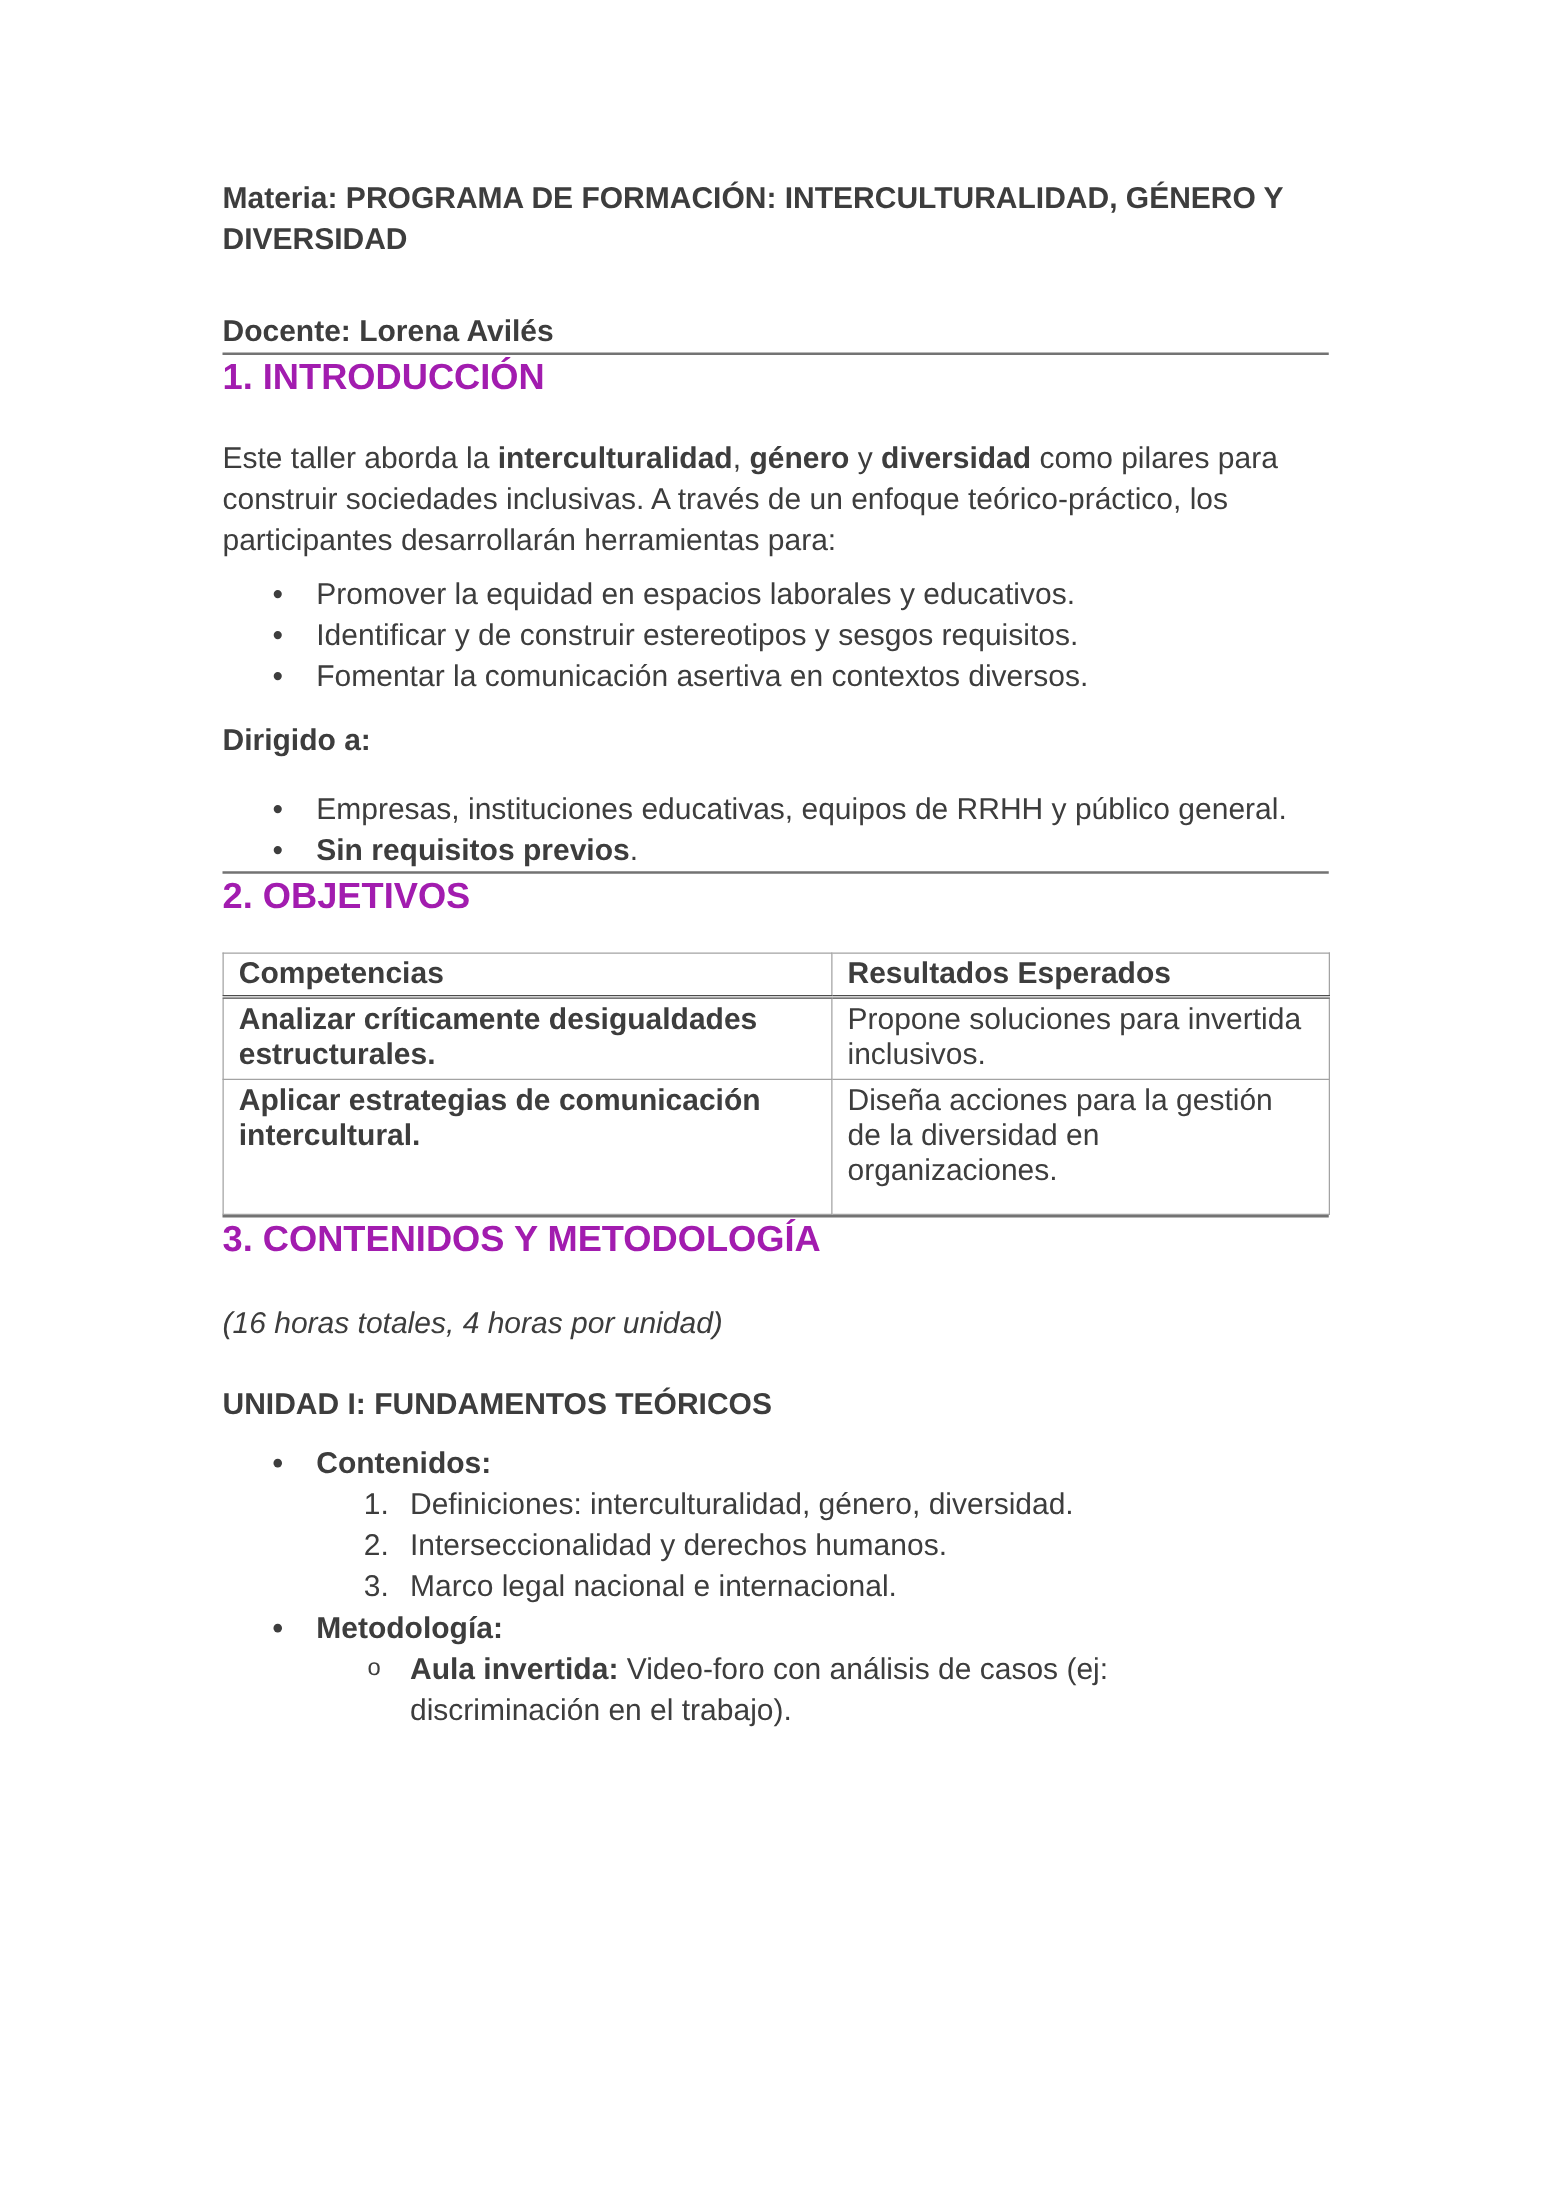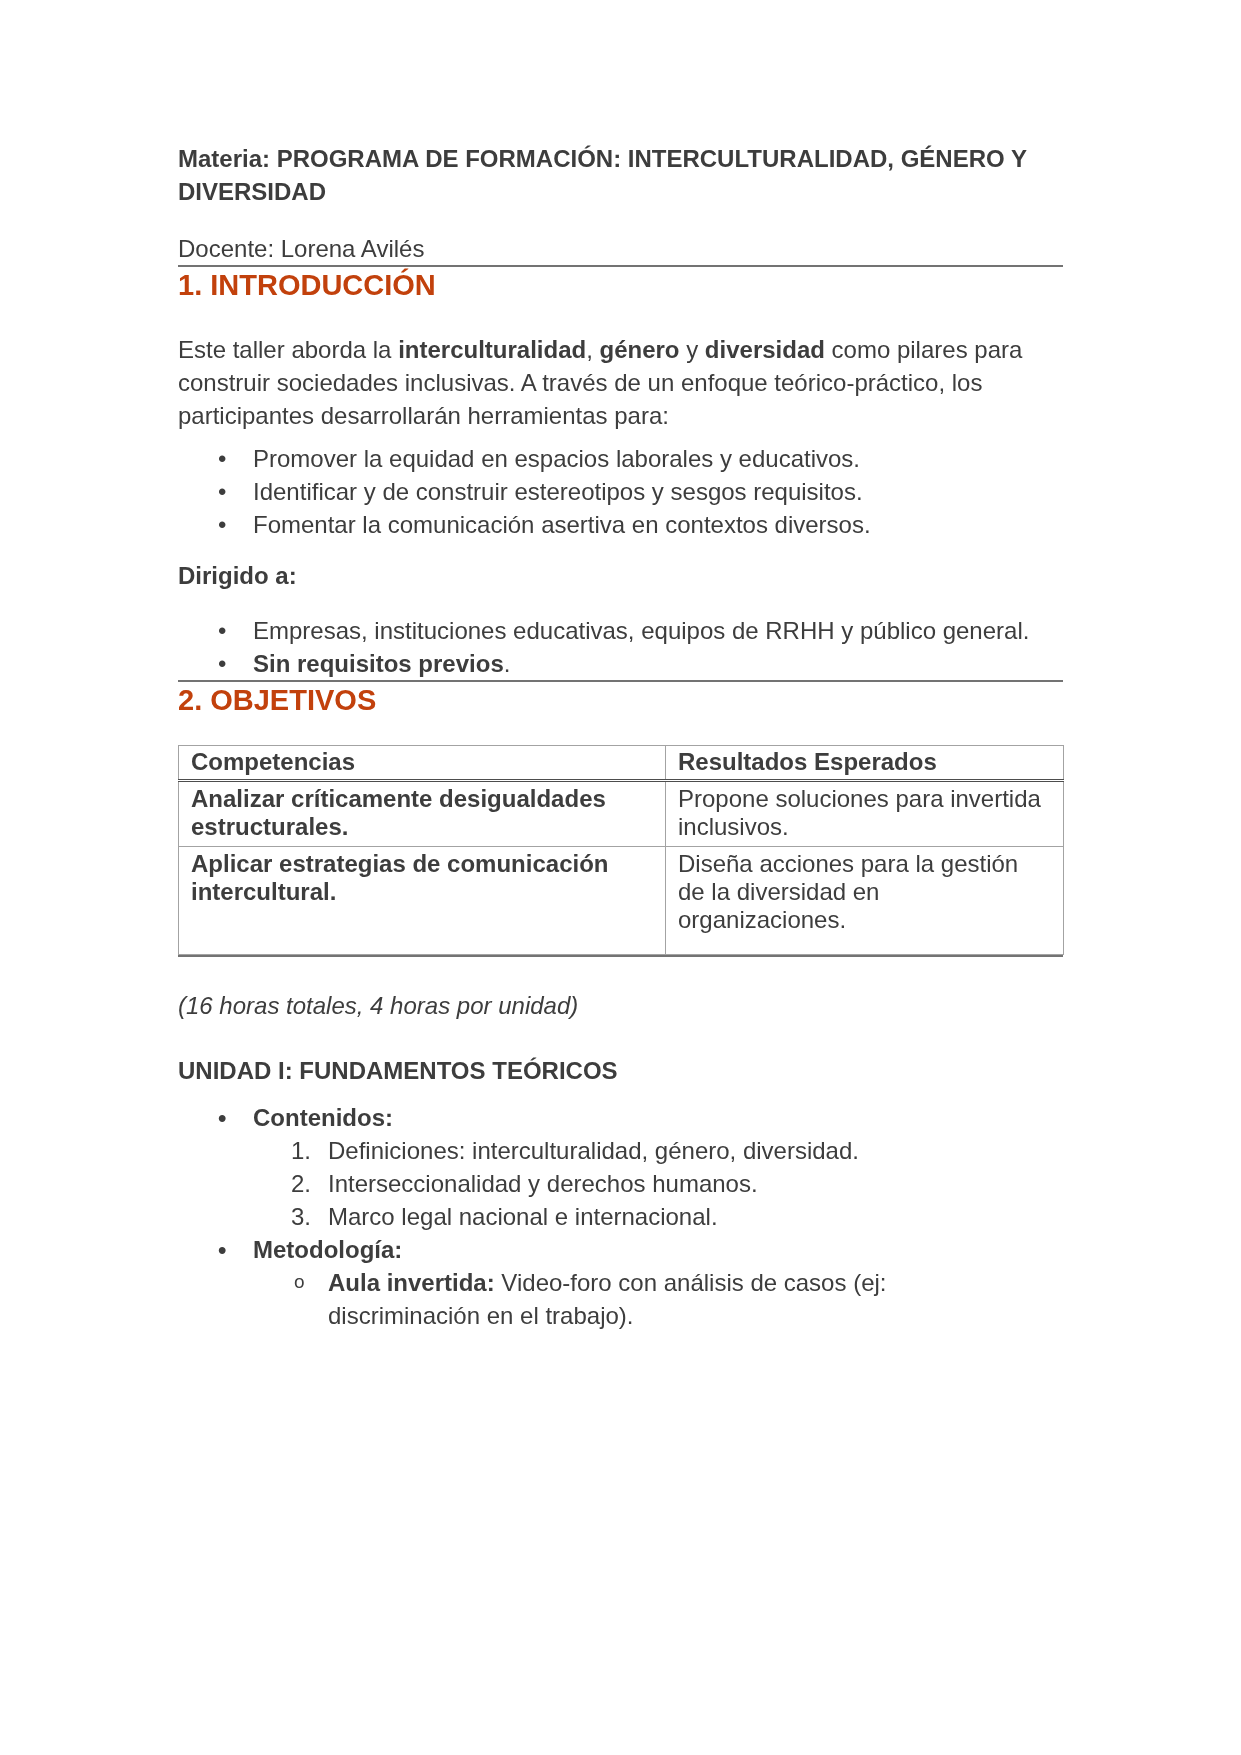--- a/index.html
+++ b/index.html
@@ -10,26 +10,26 @@
     box-sizing:border-box;
     padding:142px 178px 0 178px;
     font-family:"Liberation Sans", sans-serif;
     font-size:24px;line-height:33px;color:#3d3d3d;
     overflow:hidden;
     border-radius:32px;
   }
   .b{font-weight:bold;}
   p{margin:0;}
   .materia{font-weight:bold;}
-  .docente{font-weight:normal;margin-top:24px;}
+  .docente{font-weight:bold;margin-top:41px;}
   hr.rule{border:none;border-top:2px solid #737373;margin:0;}
   .rule-1{margin-top:22px;}
   .rule-2{margin-top:80px;}
   .rule-3{margin-top:22px;}
-  h2.sec{font-size:29px;line-height:36px;font-weight:bold;color:#c2410c;margin:0;}
+  h2.sec{font-size:29px;line-height:36px;font-weight:bold;color:#a21caf;margin:0;}
   .sec-1{margin-top:32px;}
   .sec-2{margin-top:36px;}
   .sec-3{margin-top:38px;}
   .intro-par{margin-top:30px;}
   .list{margin-top:10px;}
   .list-gap{margin-top:22px;}
   .list-big-gap{margin-top:14px;}
   .li-l1{position:relative;padding-left:75px;}
   .li-l1::before{content:"\2022";position:absolute;left:40px;top:0;}
   .li-num{position:relative;padding-left:150px;}
@@ -106,20 +106,21 @@
     </tr>
     <tr class="r3">
       <td class="comp">Aplicar estrategias de comunicación intercultural.</td>
       <td>Diseña acciones para la gestión de la diversidad en organizaciones.</td>
     </tr>
   </tbody>
     </table>
 
   <hr class="rule rule-3">
 
+  <h2 class="sec sec-3">3. CONTENIDOS Y METODOLOGÍA</h2>
 
   <p class="duracion">(16 horas totales, 4 horas por unidad)</p>
 
   <p class="unidad">UNIDAD I: FUNDAMENTOS TEÓRICOS</p>
 
   <div class="list list-big-gap">
     <div class="li-l1 b">Contenidos:</div>
 
     <div class="li-num"><span class="num">1.</span><span>Definiciones: interculturalidad, género, diversidad.</span></div>
     <div class="li-num"><span class="num">2.</span><span>Interseccionalidad y derechos humanos.</span></div>

